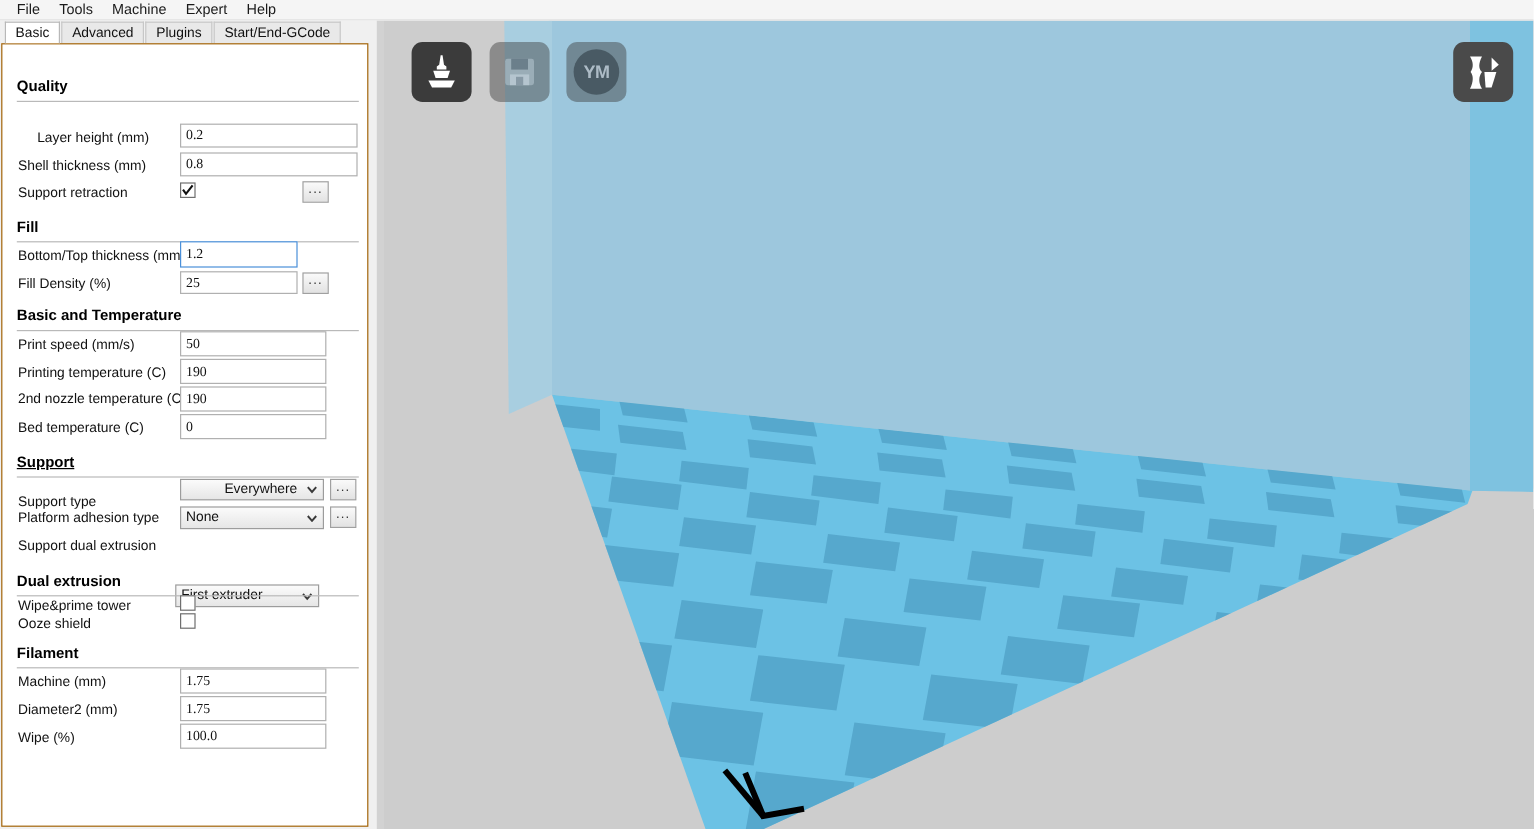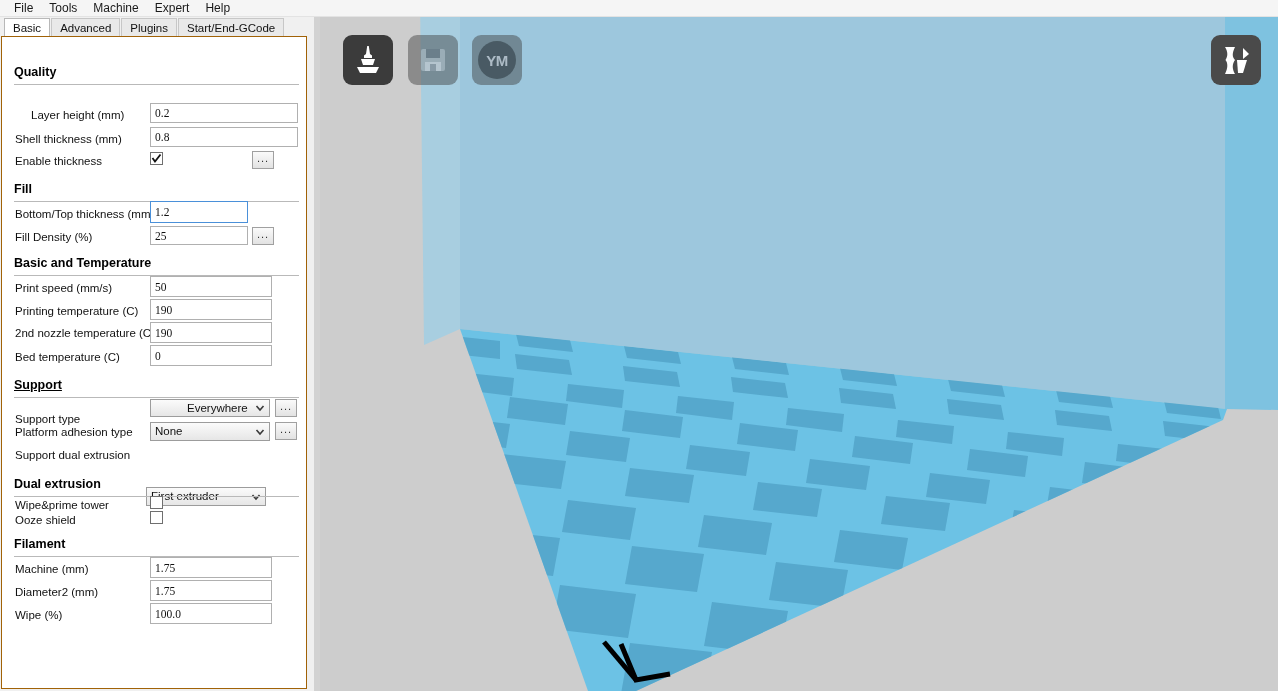--- a/index.html
+++ b/index.html
@@ -377,21 +377,21 @@
 
       <div class="group-title" style="left:12px; top:28px;">Quality</div>
       <div class="group-rule" style="left:12px; top:47px; width:285px;"></div>
 
       <div class="fld-label" style="left:13px; top:71px;margin-left:16px;">Layer height (mm)</div>
       <input class="txtinput" style="left: 148px; top: 66px; width: 148px; height: 20px;" value="0.2">
 
       <div class="fld-label" style="left:13px; top:95px;">Shell thickness (mm)</div>
       <input class="txtinput" style="left: 148px; top: 90px; width: 148px; height: 20px;" value="0.8">
 
-      <div class="fld-label" style="left:13px; top:117px;">Enable thickness</div>
+      <div class="fld-label" style="left:13px; top:117px;">Support retraction</div>
       <div class="chk" style="left:148px; top:115px;">
         <svg width="11" height="11" viewBox="0 0 11 11">
           <path d="M1.5 5 L4 8.5 L9.5 1.5" stroke="#111" stroke-width="1.8" fill="none"></path>
         </svg>
       </div>
       <div class="dotsbtn" style="left:250px; top:114px;">...</div>
 
       <div class="group-title" style="left:12px; top:145px;">Fill</div>
       <div class="group-rule" style="left:12px; top:164px; width:285px;"></div>
 

